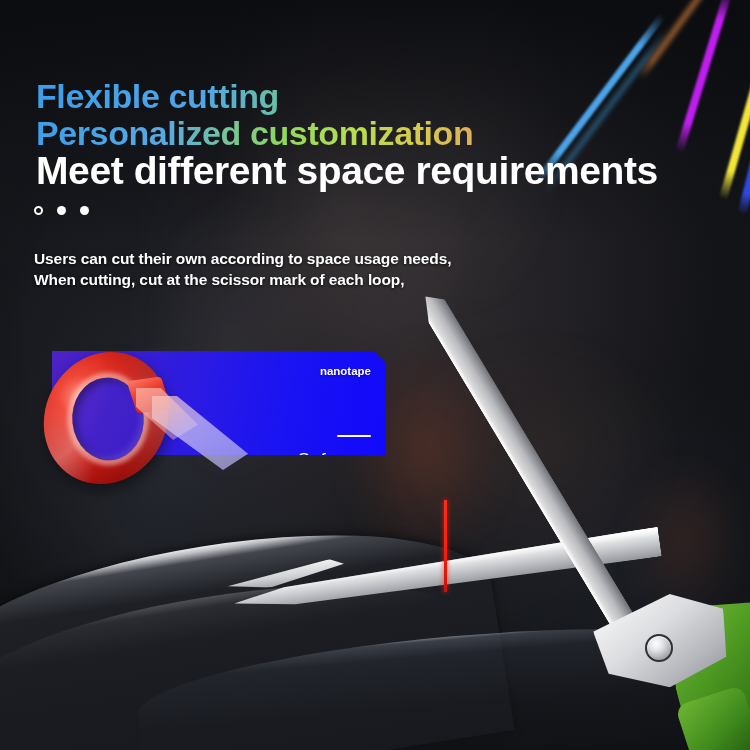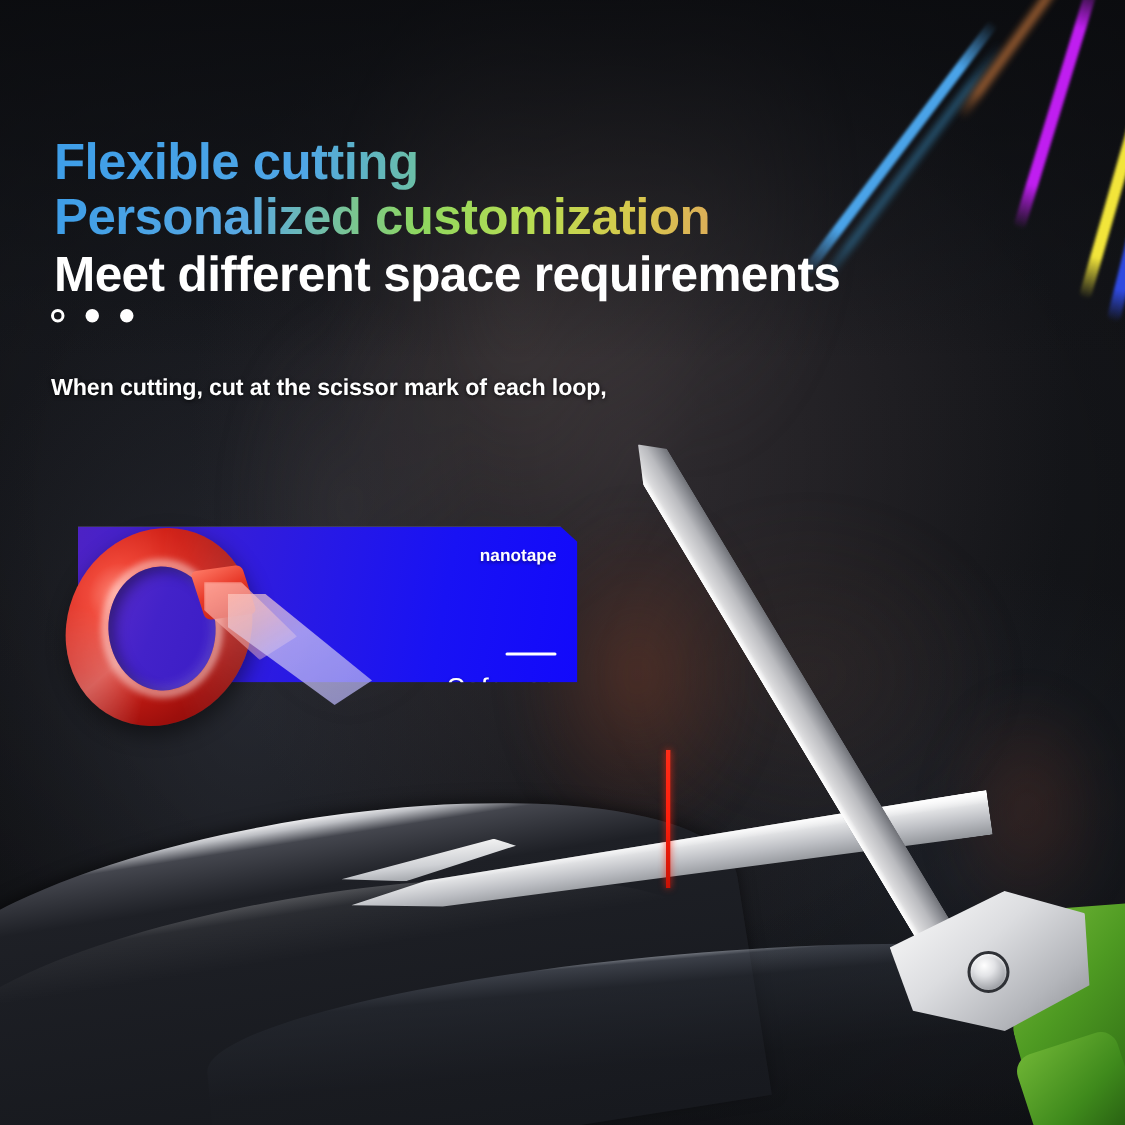--- a/index.html
+++ b/index.html
@@ -69,28 +69,28 @@
   .hl-line{
     font-size:34px;
     font-weight:bold;
     line-height:37px;
     letter-spacing:-.4px;
     white-space:nowrap;
   }
   .grad1{
     background:linear-gradient(90deg,#3e9ee8 0%,#4fa6e6 26%,#7fd07a 46%,#9fdc5a 66%,#cfd055 100%);
     -webkit-background-clip:text; background-clip:text;
-    color:transparent;margin-top:12px; -webkit-text-fill-color:transparent;
+    color:transparent; -webkit-text-fill-color:transparent;
   }
   .grad2{
     background:linear-gradient(90deg,#3e9ee8 0%,#59a9e2 20%,#8ed75f 38%,#b9dd52 50%,#d6c94c 60%,#dfa35d 72%,#e9764a 84%,#f4392a 100%);
     -webkit-background-clip:text; background-clip:text;
     color:transparent; -webkit-text-fill-color:transparent;
   }
-  .hl-line.white{ color:#ffffff; font-size:33px; }
+  .hl-line.white{ color:#ffffff; font-size:39px; }
 
   
   .dots{ position:absolute; left:34px; top:206px; display:flex; align-items:center; gap:14px; }
   .dot{ width:9px; height:9px; border-radius:50%; background:#ffffff; }
   .dot.ring{ background:transparent; border:2px solid #ffffff; width:9px; height:9px; }
 
   
   .body-copy{
     position:absolute; left:34px; top:248px;
     color:#ffffff;
@@ -320,20 +320,21 @@
     <div class="hl-line white">Meet different space requirements</div>
   </div>
 
   <div class="dots">
     <span class="dot ring"></span>
     <span class="dot"></span>
     <span class="dot"></span>
   </div>
 
   <div class="body-copy">
+    <div>Users can cut their own according to space usage needs,</div>
     <div>When cutting, cut at the scissor mark of each loop,</div>
   </div>
 
   <div class="tape-sweep abs"></div>
   <div class="tape-sweep-gloss abs"></div>
   <div class="tape-sweep2 abs"></div>
 
   <div class="blade blade-tip"></div>
   <div class="blade blade-lower"></div>
   <div class="blade blade-lower-edge"></div>

